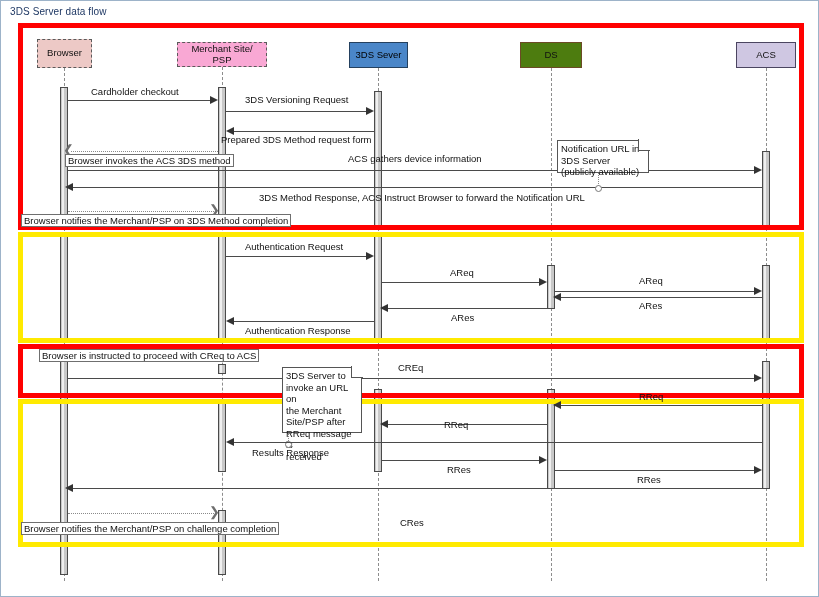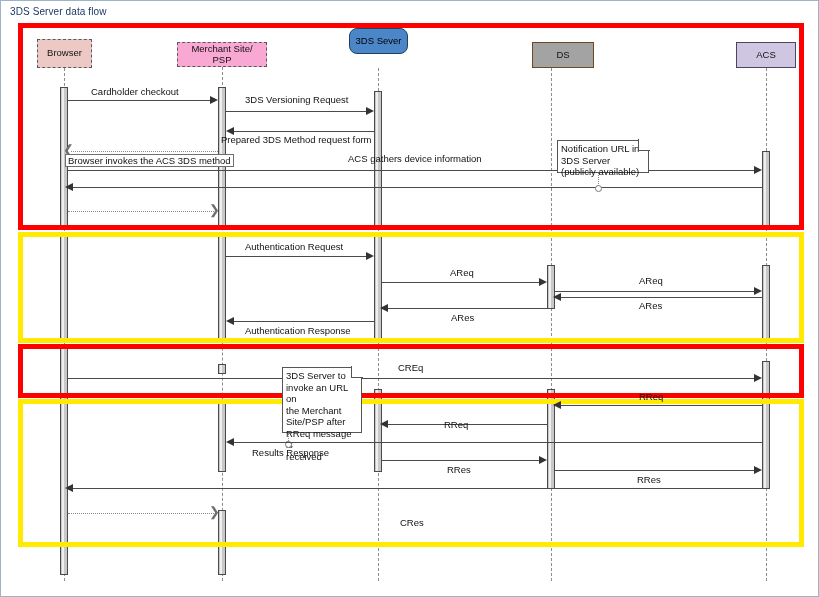--- a/index.html
+++ b/index.html
@@ -10,21 +10,21 @@
          letter-spacing:.1px;white-space:nowrap;}
   .canvas{position:absolute;left:0;top:0;width:700px;height:597px;}
 
   
   .actor{position:absolute;box-sizing:border-box;display:flex;align-items:center;
          justify-content:center;font-size:9.5px;color:#111;text-align:center;
          line-height:1.1;padding:0 3px;}
   .actor.browser{background:#edc9c6;border:1.3px dashed #5a5a5a;}
   .actor.merchant{background:#f9a8d4;border:1.3px dashed #5a5a5a;}
   .actor.server{background:#4a86c8;border:1.2px solid #24405e;color:#000;}
-  .actor.ds{background:#a3a3a3;border:1.2px solid #6b4a25;margin-left:12px;}
+  .actor.ds{background:#4d7c0f;border:1.2px solid #6b4a25;}
   .actor.acs{background:#cfc7e2;border:1.2px solid #4b4560;}
 
   
   .lifeline{position:absolute;width:0;border-left:1.2px dashed #8d8d8d;}
   
   .act{position:absolute;background:#c8c8c8;border:1px solid #4a4a4a;
        box-sizing:border-box;}
   .act::after{content:"";position:absolute;left:1px;top:0;bottom:0;width:2px;
        background:#efefef;}
 
@@ -66,21 +66,21 @@
   <div id="title">3DS Server data flow</div>
 
   <div class="canvas">
 
     <div class="actor browser" style="left:36px;top:38px;width:55px;height:29px;">
       <span>Browser</span>
     </div>
     <div class="actor merchant" style="left:176px;top:41px;width:90px;height:25px;">
       <span>Merchant Site/ PSP</span>
     </div>
-    <div class="actor server" style="left:348px;top:27px;width:59px;height:26px;border-radius:8px;">
+    <div class="actor server" style="left:348px;top:41px;width:59px;height:26px;">
       <span>3DS Sever</span>
     </div>
     <div class="actor ds" style="left:519px;top:41px;width:62px;height:26px;">
       <span>DS</span>
     </div>
     <div class="actor acs" style="left:735px;top:41px;width:60px;height:26px;">
       <span>ACS</span>
     </div>
 
     <div class="lifeline" style="left:63px;top:67px;height:513px;"></div>
@@ -130,23 +130,25 @@
     <div class="msgline dotted" style="left:70px;top:150px;width:147px;"></div>
     <div class="arrowOpenL" style="left:62px;top:146px;">❮</div>
     <div class="mlabel boxed" style="left:64px;top:153px;">Browser invokes the ACS 3DS method</div>
 
     <div class="msgline" style="left:67px;top:169px;width:692px;"></div>
     <div class="arrowR" style="left:753px;top:165px;"></div>
     <div class="mlabel" style="left:347px;top:152px;">ACS gathers device information</div>
 
     <div class="msgline" style="left:70px;top:186px;width:691px;"></div>
     <div class="arrowL" style="left:64px;top:182px;"></div>
+    <div class="mlabel" style="left:258px;top:191px;">3DS Method Response, ACS Instruct Browser to forward the Notification URL</div>
 
     <div class="msgline dotted" style="left:67px;top:210px;width:148px;"></div>
     <div class="arrowOpenR" style="left:208px;top:206px;">❯</div>
+    <div class="mlabel boxed" style="left:20px;top:213px;">Browser notifies the Merchant/PSP on 3DS Method completion</div>
 
     <div class="note" style="left:556px;top:139px;width:92px;height:33px;">Notification URL in
 3DS Server
 (publicly available)</div>
     <div class="note" style="left:556px;top:139px;width:92px;height:33px;background:transparent;border:none;pointer-events:none;">
       <span class="fold"></span>
     </div>
     <div class="noteanchor" style="left:597px;top:172px;width:0;height:13px;border-left:1px dotted #8a8a8a;border-top:none;"></div>
     <div class="notedot" style="left:594px;top:184px;"></div>
 
@@ -167,20 +169,21 @@
     <div class="mlabel" style="left:638px;top:299px;">ARes</div>
 
     <div class="msgline" style="left:385px;top:307px;width:161px;"></div>
     <div class="arrowL" style="left:379px;top:303px;"></div>
     <div class="mlabel" style="left:450px;top:311px;">ARes</div>
 
     <div class="msgline" style="left:229px;top:320px;width:144px;"></div>
     <div class="arrowL" style="left:225px;top:316px;"></div>
     <div class="mlabel" style="left:244px;top:324px;text-align:center;">Authentication Response</div>
 
+    <div class="mlabel boxed" style="left:38px;top:348px;">Browser is instructed to proceed with  CReq to ACS</div>
 
     <div class="msgline" style="left:67px;top:377px;width:692px;"></div>
     <div class="arrowR" style="left:753px;top:373px;"></div>
     <div class="mlabel" style="left:397px;top:361px;">CREq</div>
 
     <div class="note" style="left:281px;top:366px;width:80px;height:66px;">3DS Server to
 invoke an URL on
 the Merchant
 Site/PSP after
 RReq message is
@@ -210,15 +213,16 @@
     <div class="msgline" style="left:554px;top:469px;width:203px;"></div>
     <div class="arrowR" style="left:753px;top:465px;"></div>
     <div class="mlabel" style="left:636px;top:473px;">RRes</div>
 
     <div class="msgline" style="left:70px;top:487px;width:691px;"></div>
     <div class="arrowL" style="left:64px;top:483px;"></div>
     <div class="mlabel" style="left:399px;top:516px;">CRes</div>
 
     <div class="msgline dotted" style="left:67px;top:512px;width:148px;"></div>
     <div class="arrowOpenR" style="left:208px;top:508px;">❯</div>
+    <div class="mlabel boxed" style="left:20px;top:521px;">Browser notifies the Merchant/PSP on challenge completion</div>
 
   </div>
 </div>
 
 </body></html>

